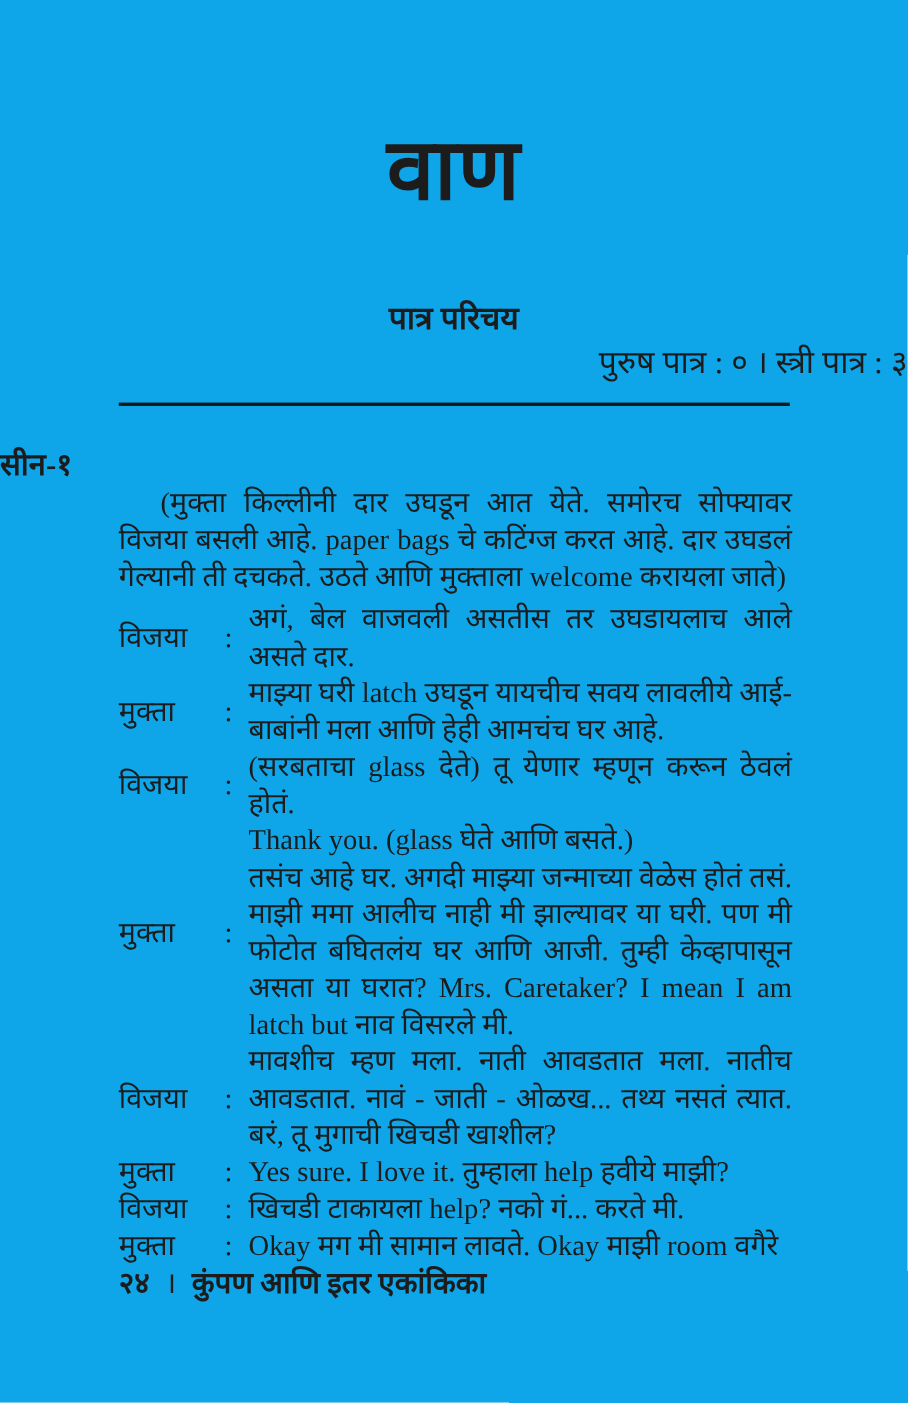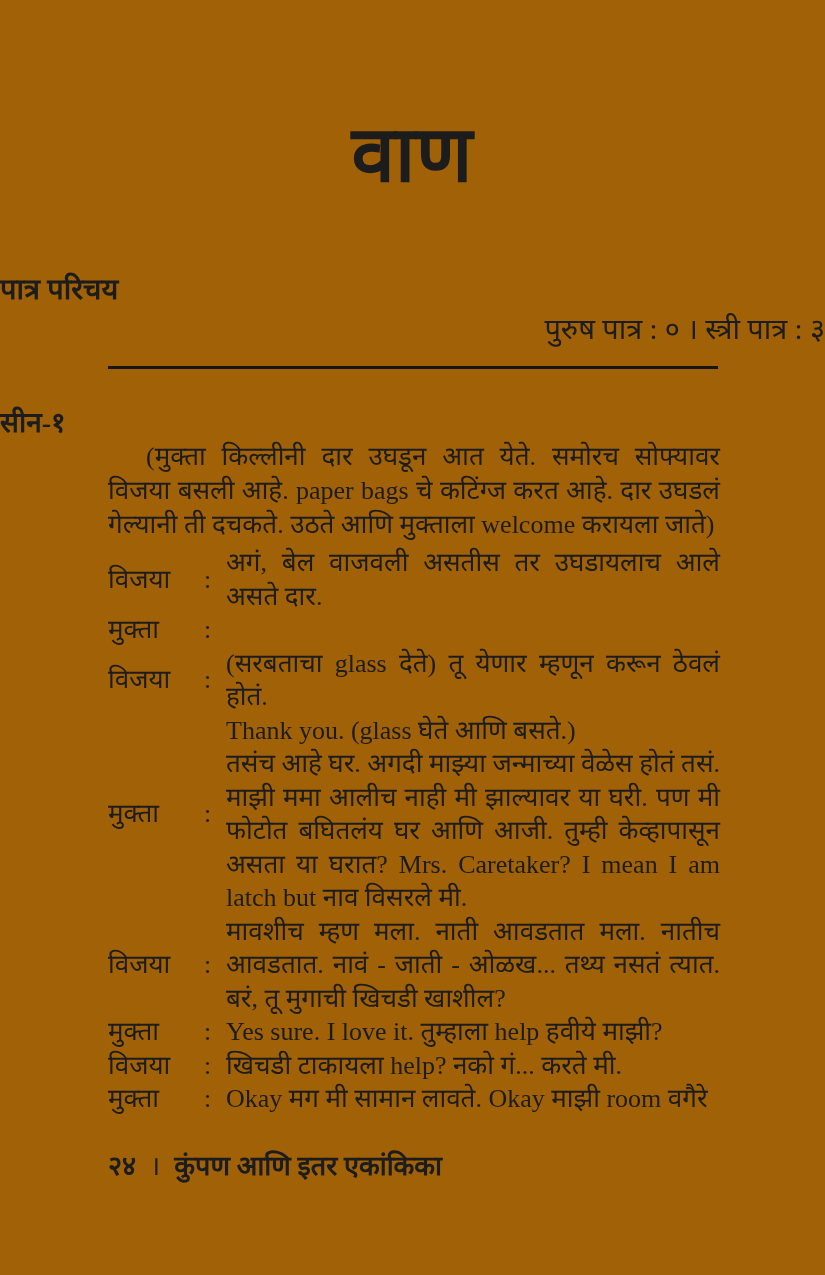--- a/index.html
+++ b/index.html
@@ -1,34 +1,34 @@
 <!DOCTYPE html>
 <html><head>
 <meta charset="utf-8">
 <style>
   html, body { margin:0; padding:0; background:#e8e8e8; }
   .page {
     position:relative;
     width:825px; height:1275px;
     margin:0 auto;
-    background:#a16207;
+    background:#0ea5e9;
     color:#1c1c1c;
     font-family:"Liberation Serif","DejaVu Serif",serif;
     overflow:hidden;
   }
   .title {
     position:absolute; top:112px; left:0; width:100%;
     text-align:center;
     font-size:78px; font-weight:700; line-height:1.1;
     letter-spacing:1px;
     margin:0;
   }
   .cast-heading {
     position:absolute; top:268px; left:0; width:100%;
-    text-align:left; font-size:29px; font-weight:700;
+    text-align:center; font-size:29px; font-weight:700;
   }
   .cast-line {
     position:absolute; top:308px; left:0; width:100%;
     text-align:right; font-size:29px; font-weight:400;
   }
   .rule {
     position:absolute; top:366px; left:108px; width:610px; height:3px;
     background:#161616; border:none; margin:0;
   }
   .scene-heading {
@@ -76,20 +76,21 @@
 
     <div class="dialogue-row">
       <div class="speaker">विजया</div>
       <div class="colon">:</div>
       <div class="line-text">अगं, बेल वाजवली असतीस तर उघडायलाच आले असते दार.</div>
     </div>
 
     <div class="dialogue-row">
       <div class="speaker">मुक्ता</div>
       <div class="colon">:</div>
+      <div class="line-text">माझ्या घरी latch उघडून यायचीच सवय लावलीये आई-बाबांनी मला आणि हेही आमचंच घर आहे.</div>
     </div>
 
     <div class="dialogue-row">
       <div class="speaker">विजया</div>
       <div class="colon">:</div>
       <div class="line-text">(सरबताचा glass देते) तू येणार म्हणून करून ठेवलं होतं.</div>
     </div>
 
     <div class="dialogue-row">
       <div class="speaker">मुक्ता</div>

